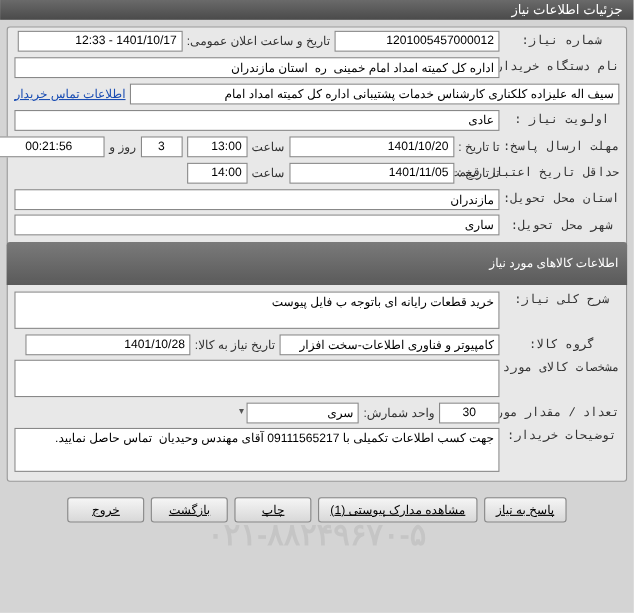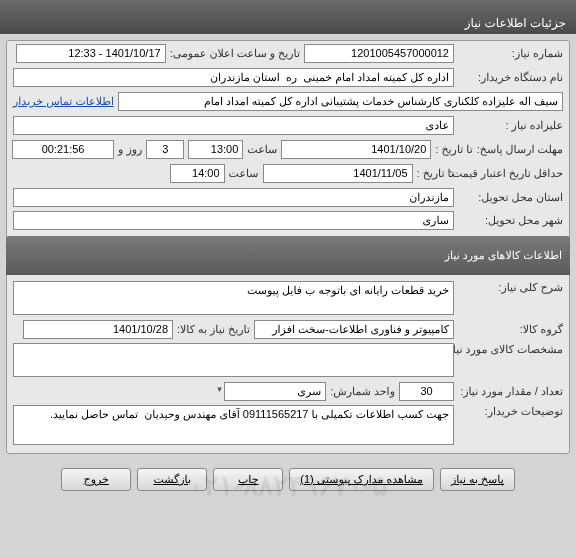--- a/index.html
+++ b/index.html
@@ -10,23 +10,23 @@
   width: 576px;
   height: 557px;
   overflow: hidden;
   direction: rtl;
 }
 .titlebar {
   background: linear-gradient(#6a6a6a, #4a4a4a);
   color: #fff;
   padding: 4px 10px;
   font-size: 12px;
-  height: 34px;
+  height: 18px;
   display: flex;
-  align-items: flex-end;
+  align-items: center;
 }
 .panel {
   background: #e8e8e8;
   margin: 6px;
   border: 1px solid #999;
   border-radius: 3px;
 }
 .section-hdr {
   background: linear-gradient(#7a7a7a, #5a5a5a);
   color: #fff;
@@ -40,21 +40,21 @@
   align-items: center;
   padding: 2px 6px;
   min-height: 24px;
   gap: 4px;
 }
 .lbl {
   color: #333;
   white-space: nowrap;
   font-size: 11px;
 }
-.lbl.w1 { width: 105px; text-align: right; }
+.lbl.w1 { width: 105px; text-align: center; font-family: Liberation Mono, monospace; }
 .fld {
   background: #fff;
   border: 1px solid #888;
   padding: 2px 4px;
   height: 19px;
   font-size: 11px;
   font-family: inherit;
   text-align: right;
 }
 .fld.long { flex: 1; }
@@ -140,21 +140,21 @@
     <span class="lbl w1">نام دستگاه خریدار:</span>
     <input class="fld long" readonly="" value="اداره کل کمیته امداد امام خمینی  ره  استان مازندران" style="">
   </div>
 
   <div class="row">
     <input class="fld long" readonly="" value="سیف اله علیزاده کلکناری کارشناس خدمات پشتیبانی اداره کل کمیته امداد امام" style="">
     <span class="link">اطلاعات تماس خریدار</span>
   </div>
 
   <div class="row">
-    <span class="lbl w1">علیزاده نیاز :</span>
+    <span class="lbl w1">اولویت نیاز :</span>
     <input class="fld long" readonly="" value="عادی" style="">
   </div>
 
   <div class="row">
     <span class="lbl w1">مهلت ارسال پاسخ:</span>
     <span class="lbl">تا تاریخ :</span>
     <input class="fld med" readonly="" value="1401/10/20" style="">
     <span class="lbl">ساعت</span>
     <input class="fld xs" readonly="" value="13:00" style="">
     <input class="fld tiny" readonly="" style="text-align: center;" value="3">

